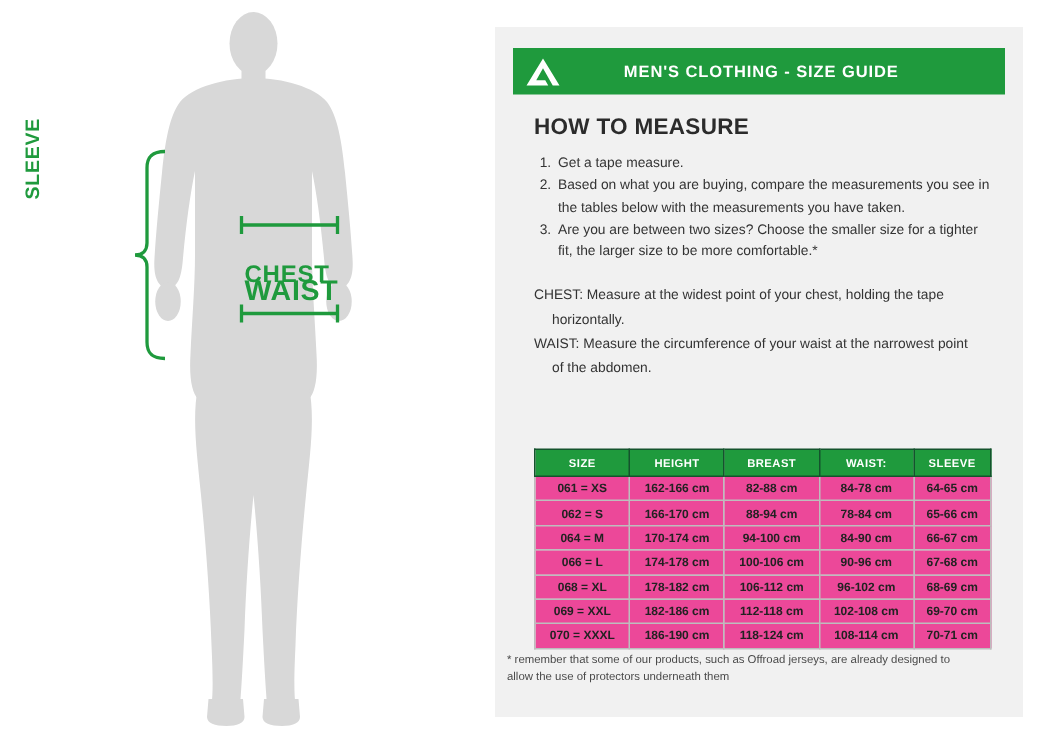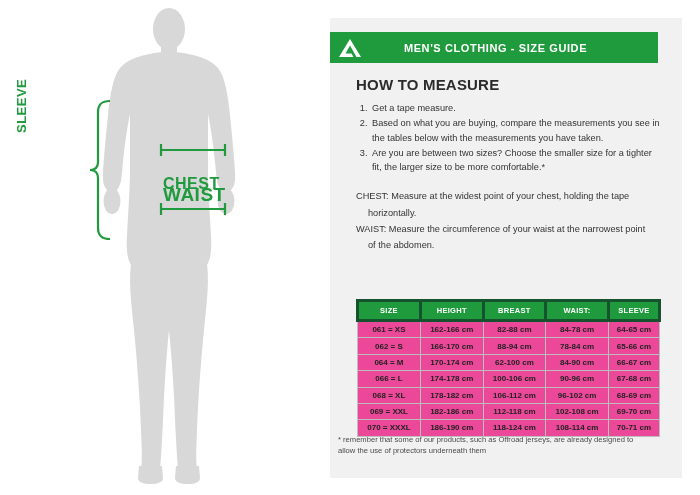--- a/index.html
+++ b/index.html
@@ -64,21 +64,21 @@
   .guide-card {
     position: absolute;
     left: 330px;
     top: 18px;
     width: 352px;
     height: 460px;
     background: #f1f1f1;
   }
   .guide-header {
     position: absolute;
-    left: 0;
+    left: 12px;
     top: 14px;
     width: 328px;
     height: 31px;
     background: #1f9a3d;
     display: flex;
     align-items: center;
   }
   .guide-header .logo {
     width: 26px;
     height: 24px;
@@ -143,21 +143,21 @@
     border-collapse: collapse;
     font-size: 8px;
   }
   .size-table th {
     background: #1f9a3d;
     color: #ffffff;
     font-weight: bold;
     font-size: 7.5px;
     letter-spacing: 0.3px;
     padding: 4px 2px;
-    border: 3px solid #14532d;
+    border: 1px solid #14532d;
     text-align: center;
   }
   .size-table td {
     background: #ec4899;
     color: #222222;
     font-weight: bold;
     font-size: 8px;
     padding: 3.2px 2px;
     border: 1px solid #bdbdbd;
     text-align: center;
@@ -315,21 +315,21 @@
         <tr>
           <td class="first">062 = S</td>
           <td>166-170 cm</td>
           <td>88-94 cm</td>
           <td>78-84 cm</td>
           <td>65-66 cm</td>
         </tr>
         <tr>
           <td class="first">064 = M</td>
           <td>170-174 cm</td>
-          <td>62-100 cm</td>
+          <td>94-100 cm</td>
           <td>84-90 cm</td>
           <td>66-67 cm</td>
         </tr>
         <tr>
           <td class="first">066 = L</td>
           <td>174-178 cm</td>
           <td>100-106 cm</td>
           <td>90-96 cm</td>
           <td>67-68 cm</td>
         </tr>

